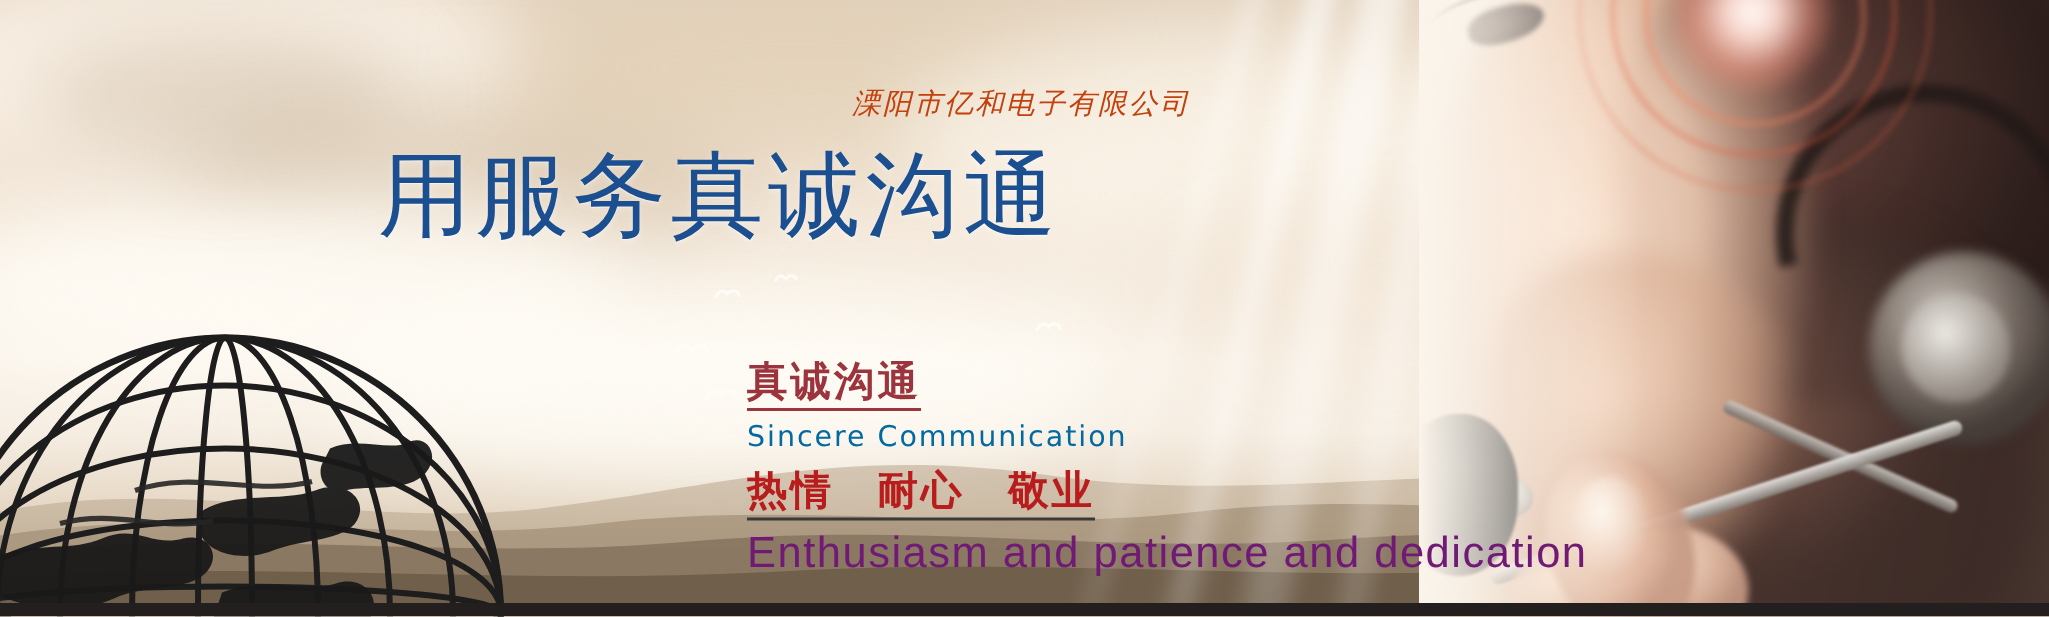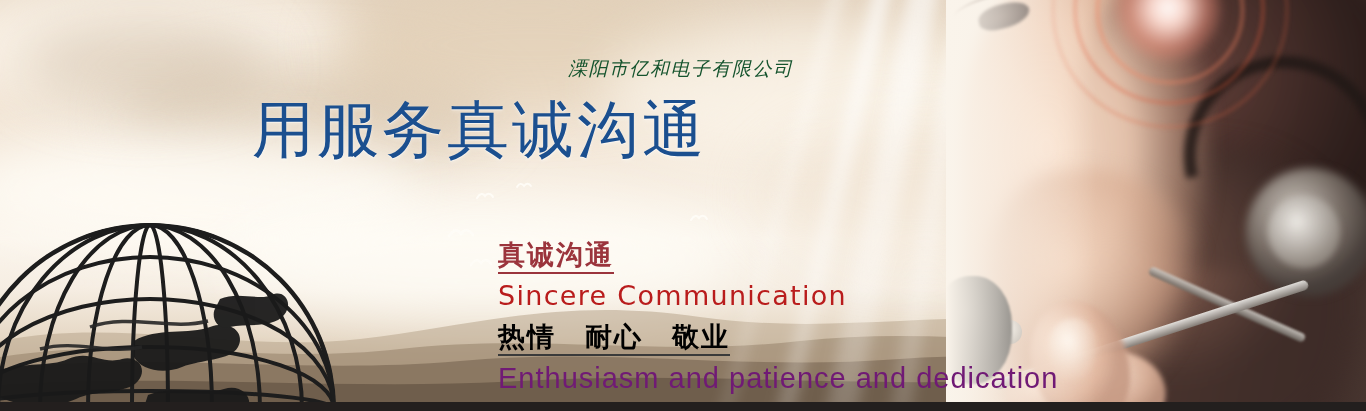--- a/index.html
+++ b/index.html
@@ -235,21 +235,21 @@
   .photo-feather {
     position:absolute; left:0; top:0; width:150px; height:100%;
     background:linear-gradient(90deg, rgba(250,244,235,1) 0%, rgba(250,244,235,.7) 34%, rgba(250,244,235,0) 100%);
   }
 
   
   .company {
     position:absolute; left:568px; top:56px;
     font-family:Liberation Serif, serif;
     font-size:19px; letter-spacing:1.5px;
-    color:#14532d;
+    color:#c2410c;
     font-style:italic;
     white-space:nowrap;
   }
   .headline {
     position:absolute; left:252px; top:99px;
     display:flex; align-items:center;
     white-space:nowrap;
   }
   .hl-seg {
     font-family:"DejaVu Sans", sans-serif;
@@ -279,29 +279,29 @@
     letter-spacing:2px;
     color:#9b343c;
     display:inline-block;
     border-bottom:2px solid #9b343c;
     padding-bottom:2px;
     line-height:1.15;
   }
   .sub-en1 {
     margin-top:6px;
     font-family:"DejaVu Sans", sans-serif;
-    font-size:27px; letter-spacing:1.3px;
-    color:#b91c1c;
+    font-size:19px; letter-spacing:1.3px;
+    color:#0369a1;
   }
   .sub-cn2 {
     margin-top:10px;
     font-family:"DejaVu Sans", sans-serif;
     font-size:27px; font-weight:bold;
     letter-spacing:2px;
-    color:#000000;
+    color:#b91c1c;
     display:inline-block;
     border-bottom:2px solid #3a3a3a;
     padding-bottom:2px;
     line-height:1.15;
   }
   .sub-en2 {
     margin-top:6px;
     font-family:Liberation Sans, sans-serif;
     font-size:29px; letter-spacing:1px;
     color:#701a75;

